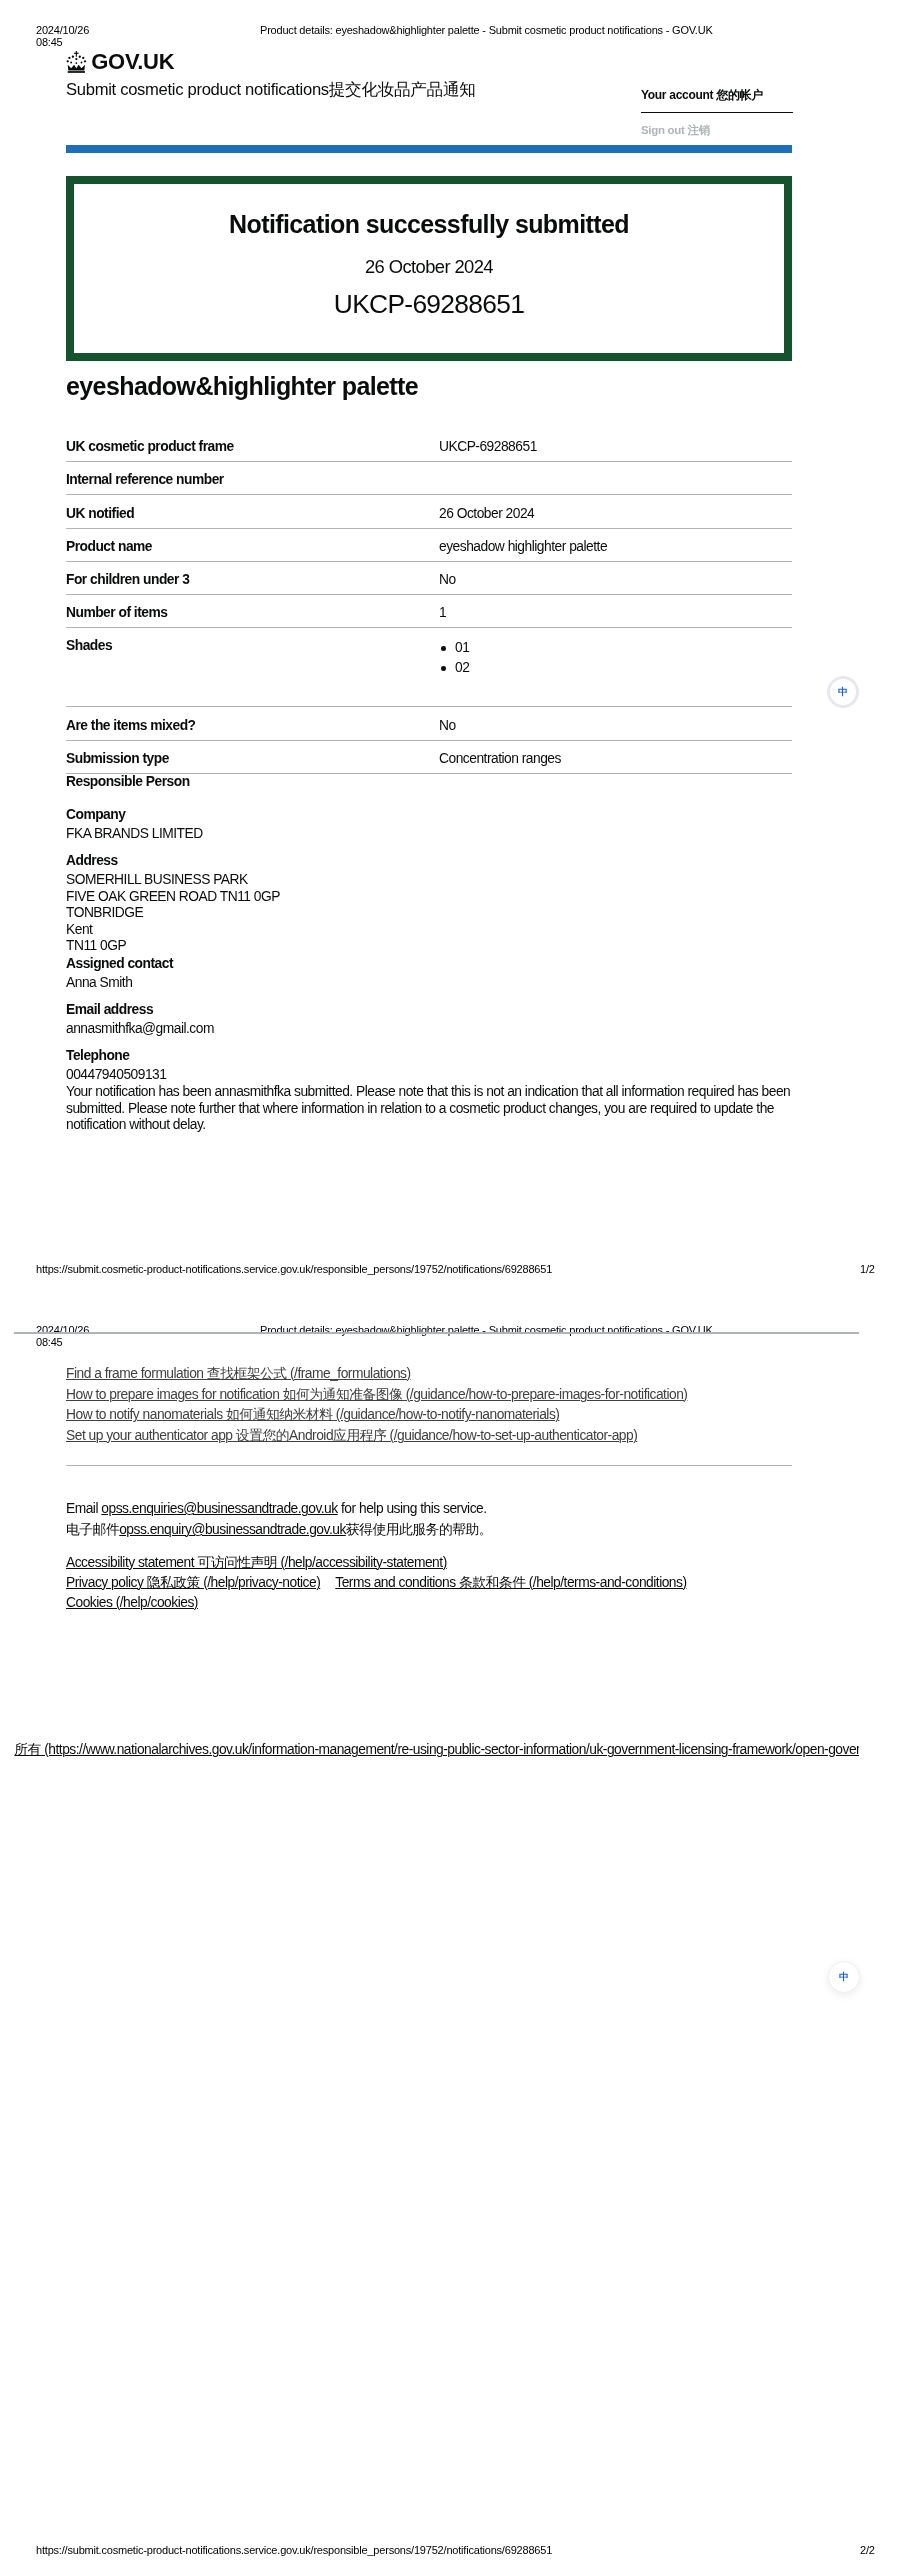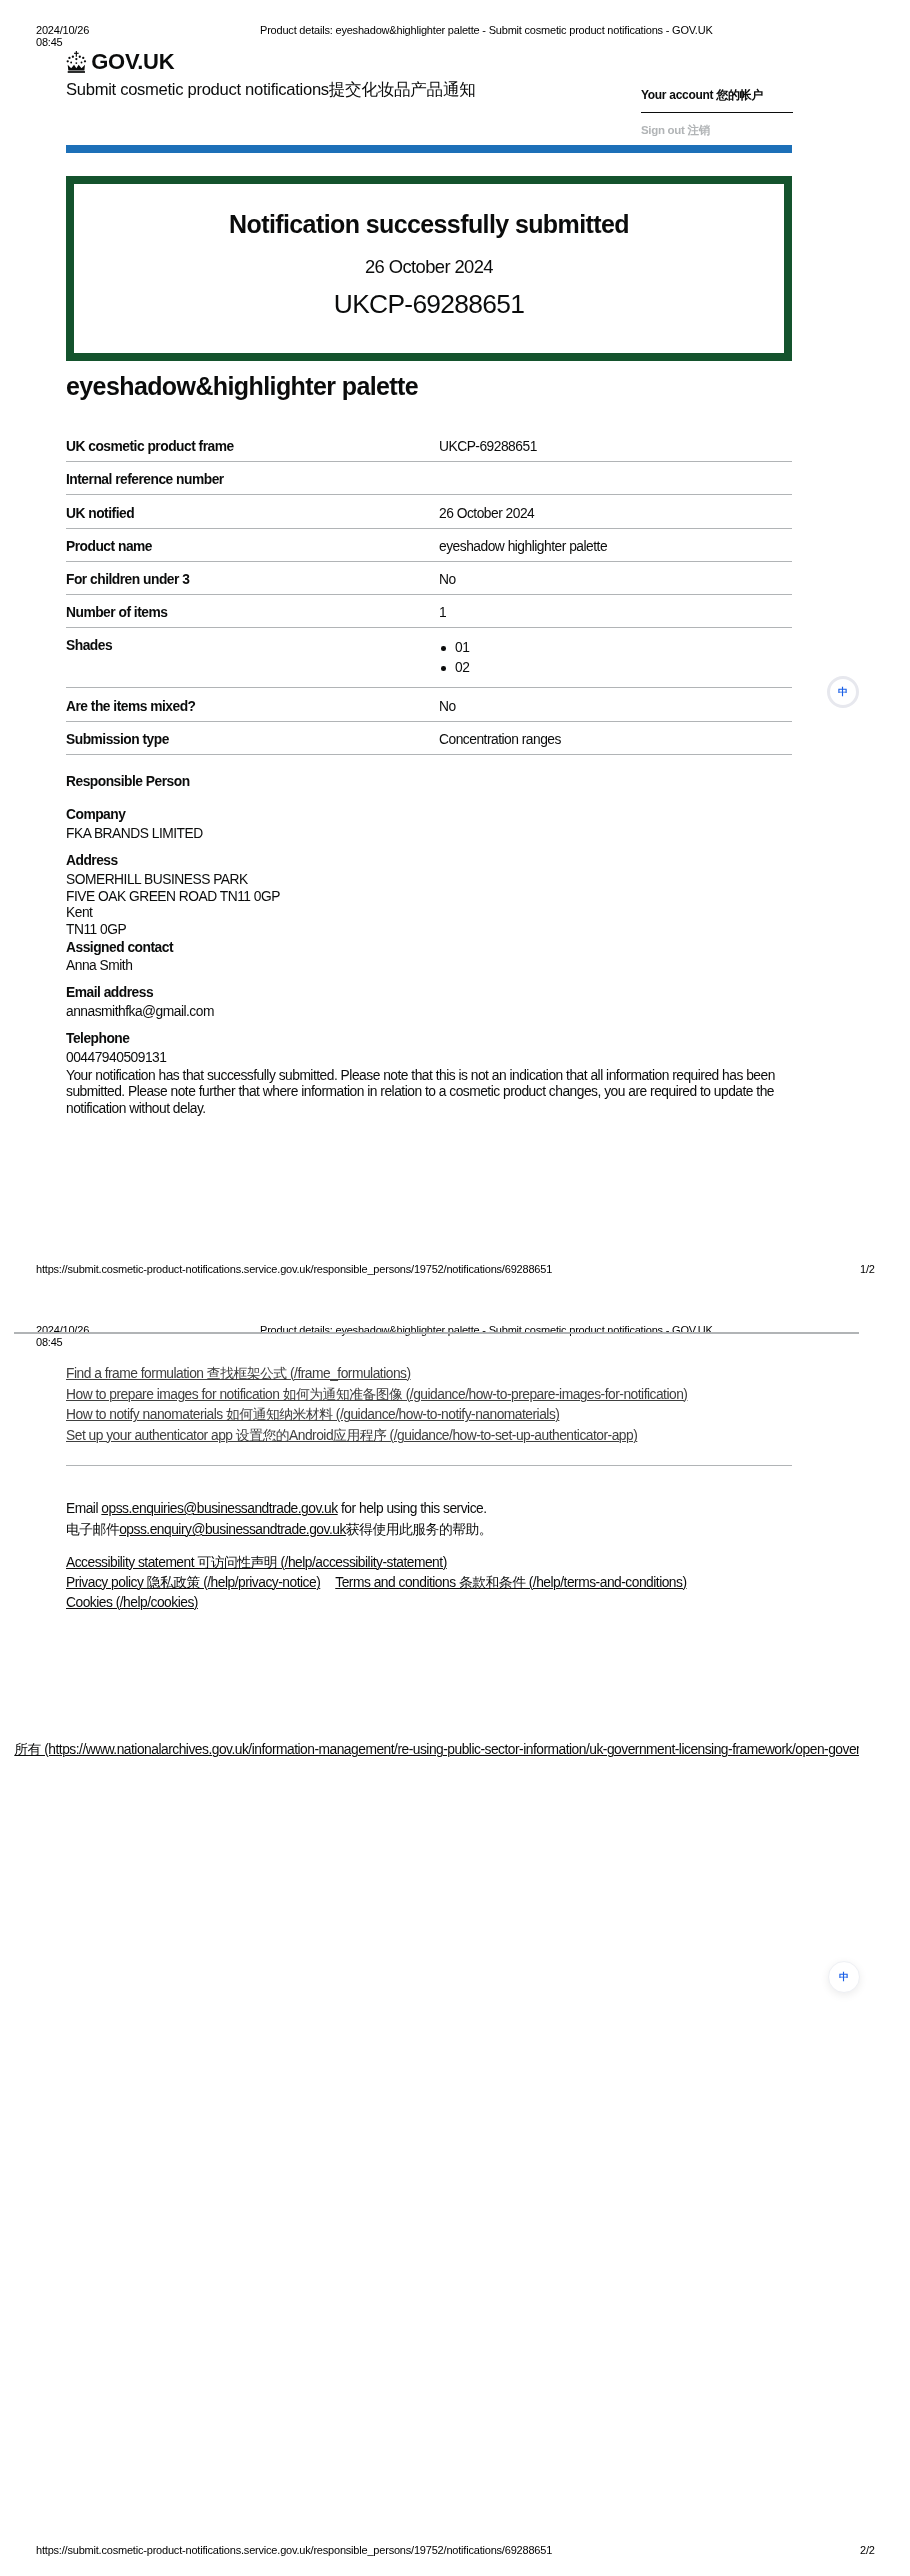--- a/index.html
+++ b/index.html
@@ -126,21 +126,21 @@
       <div class="v">eyeshadow highlighter palette</div>
     </div>
   <div class="row">
       <div class="k">For children under 3</div>
       <div class="v">No</div>
     </div>
   <div class="row">
       <div class="k">Number of items</div>
       <div class="v">1</div>
     </div>
-  <div class="row" style="padding-bottom:10px;">
+  <div class="row" style="padding-bottom:29px;">
     <div class="k">Shades</div>
     <div class="v">
       <ul>
         <li>01</li>
         <li>02</li>
       </ul>
     </div>
   </div>
   <div class="row">
       <div class="k">Are the items mixed?</div>
@@ -155,36 +155,37 @@
 <div class="rp">
   <h2>Responsible Person</h2>
   <div class="block">
     <h3>Company</h3>
     <div>FKA BRANDS LIMITED</div>
   </div>
   <div class="block tight">
     <h3>Address</h3>
     <div>SOMERHILL BUSINESS PARK</div>
     <div>FIVE OAK GREEN ROAD TN11 0GP</div>
+    <div>TONBRIDGE</div>
     <div>Kent</div>
     <div>TN11 0GP</div>
   </div>
   <div class="block">
     <h3>Assigned contact</h3>
     <div>Anna Smith</div>
   </div>
   <div class="block">
     <h3>Email address</h3>
     <div>annasmithfka@gmail.com</div>
   </div>
   <div class="block tight">
     <h3>Telephone</h3>
     <div>00447940509131</div>
   </div>
-  <p class="note">Your notification has that successfully submitted. Please note that this is not an indication that all information required has been submitted. Please note further that where information in relation to a cosmetic product changes, you are required to update the notification without delay.</p>
+  <p class="note">Your notification has been annasmithfka submitted. Please note that this is not an indication that all information required has been submitted. Please note further that where information in relation to a cosmetic product changes, you are required to update the notification without delay.</p>
 </div>
 
 <div class="translate" style="left:827px; top:676px;">
   <span>中</span>
 </div>
 
 <div class="print-ftr" style="left:36px; top:1263px;">
   <span class="url">https://submit.cosmetic-product-notifications.service.gov.uk/responsible_persons/19752/notifications/69288651</span>
   <span class="pg">1/2</span>
 </div>

